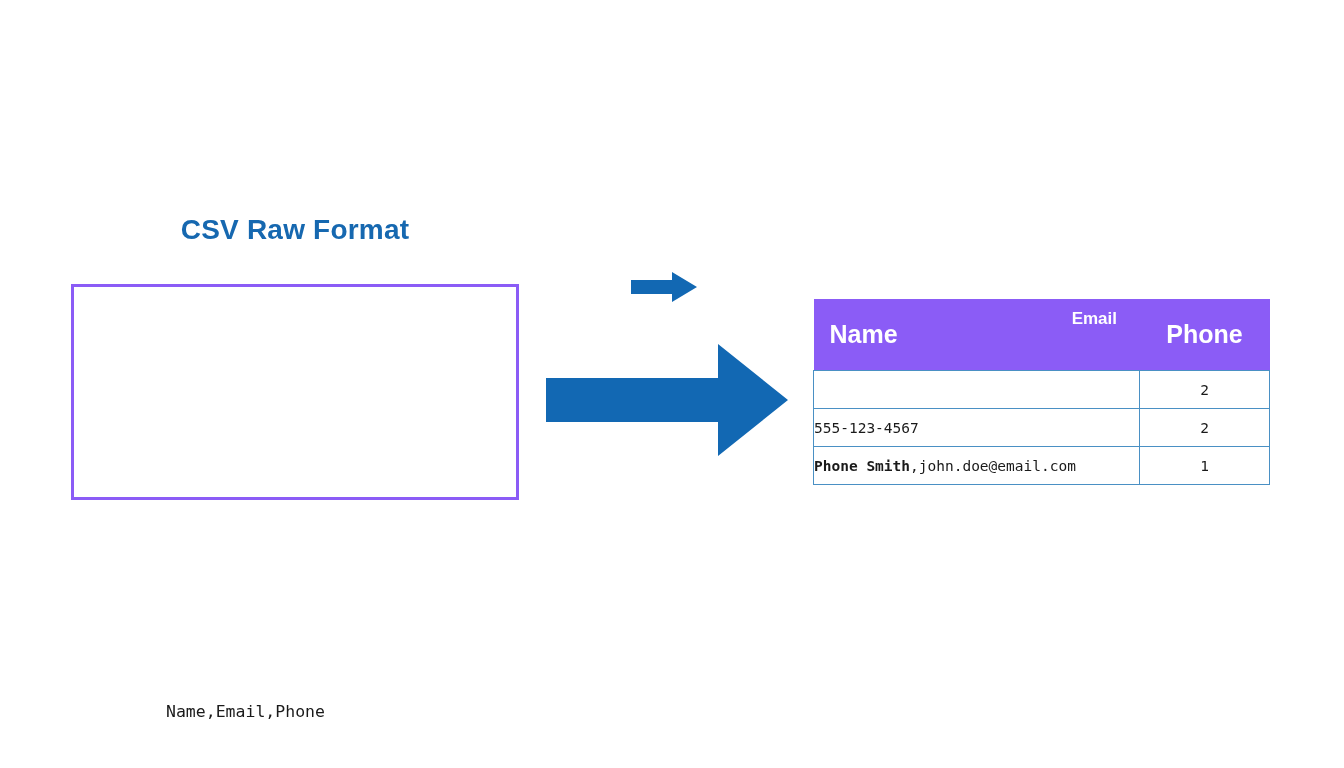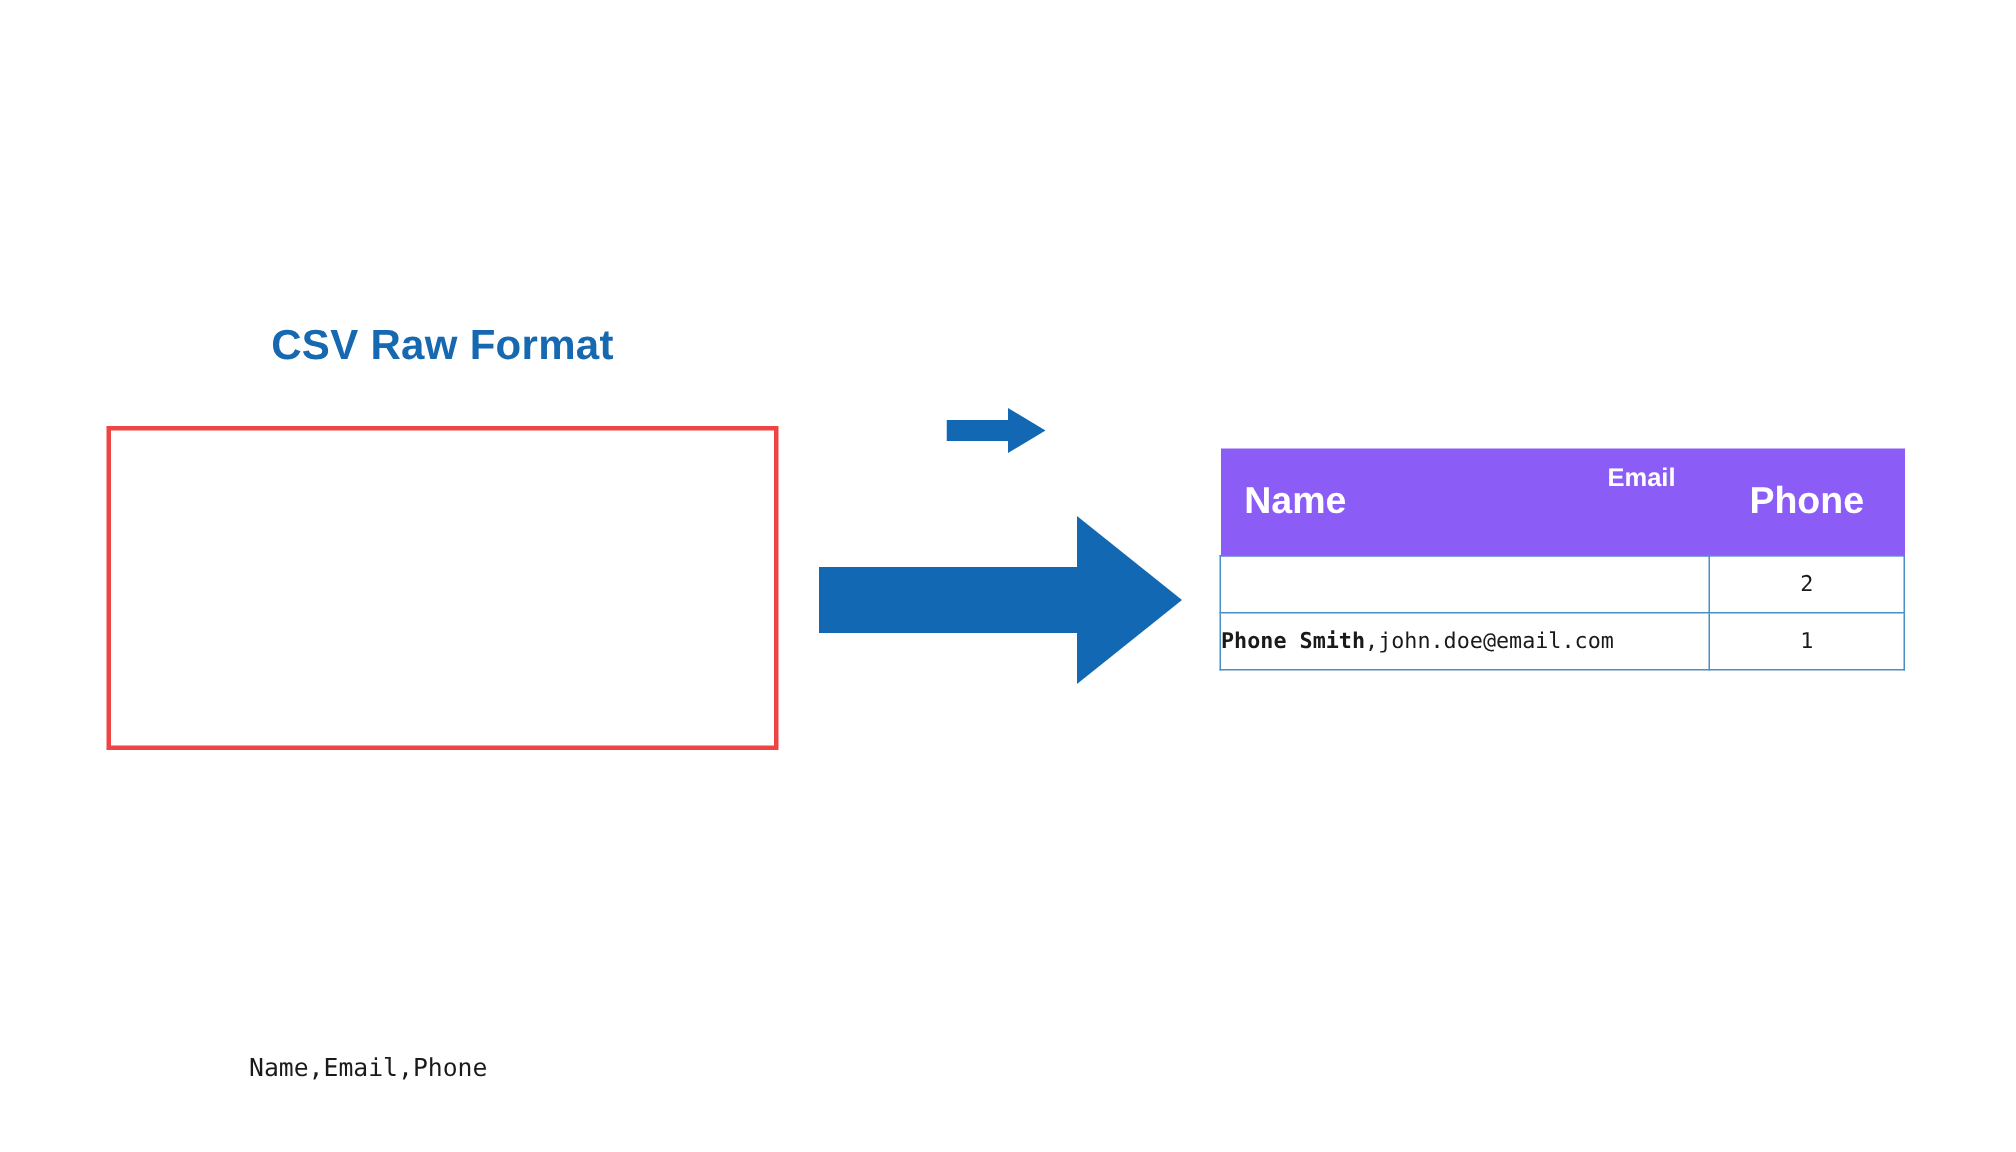--- a/index.html
+++ b/index.html
@@ -47,21 +47,21 @@
   }
 
   
   #csv-box {
     position: absolute;
     left: 71px;
     top: 284px;
     width: 448px;
     height: 216px;
     box-sizing: border-box;
-    border: 3px solid #ef4444;
+    border: 3px solid #8b5cf6;
     background: #ffffff;
   }
   #csv-text {
     position: absolute;
     left: 92px;
     top: 355px;
     width: 420px;
     font-family: "DejaVu Sans Mono", "Liberation Mono", monospace;
     font-size: 16.5px;
     line-height: 28px;
@@ -175,20 +175,24 @@
         <th class="h-name">Name</th>
         <th class="h-phone">Phone</th>
       </tr>
     </thead>
     <tbody id="sheet-body">
         <tr>
           <td class="cell-main"></td>
           <td class="cell-phone">2</td>
         </tr>
         <tr>
+          <td class="cell-main"><span class="rest">555-123-4567</span></td>
+          <td class="cell-phone">2</td>
+        </tr>
+        <tr>
           <td class="cell-main"><span class="nm">Phone Smith</span><span class="rest">,john.doe@email.com</span></td>
           <td class="cell-phone">1</td>
         </tr>
       </tbody>
   </table>
 
   <div style="position:absolute; left:813px; top:299px; width:326px; height:39px;
               display:flex; align-items:center; justify-content:flex-end;
               padding-right:22px; box-sizing:border-box; pointer-events:none;
               color:#ffffff; font-weight:bold; font-size:17px;

